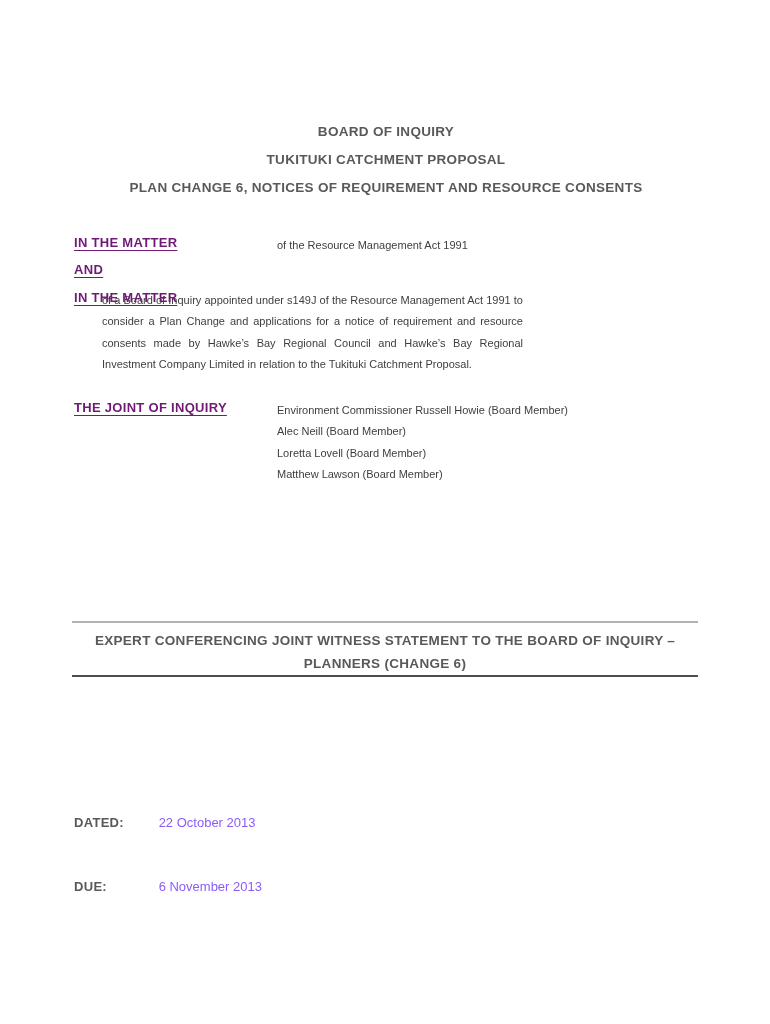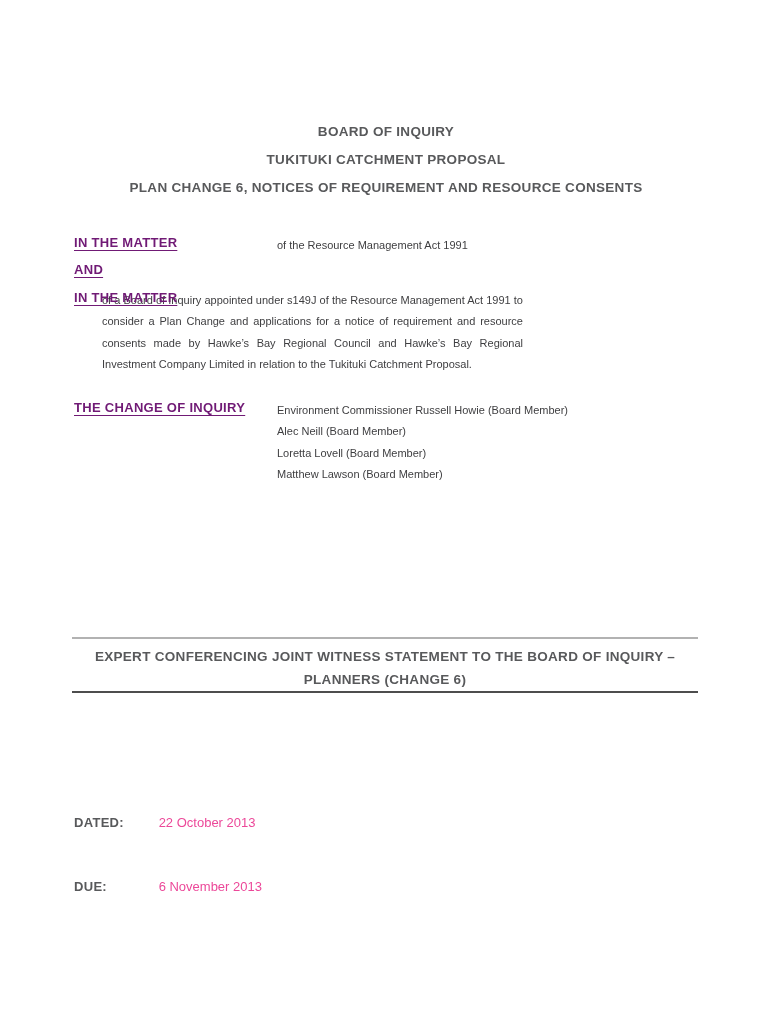--- a/index.html
+++ b/index.html
@@ -69,21 +69,20 @@
   
   .banner {
     position: absolute;
     top: 621px;
     left: 72px;
     width: 626px;
     border-top: 2px solid #b2b2b2;
     border-bottom: 2px solid #4d4d4d;
     padding: 6px 0 0 0;
     text-align: center;
-    margin-top: 16px;
   }
   .banner .banner-line {
     font-size: 13.5px;
     font-weight: 700;
     line-height: 23px;
     color: #58595b;
     letter-spacing: 0.3px;
   }
 
   
@@ -99,21 +98,21 @@
   }
   .date-label {
     display: inline-block;
     width: 81px;
     font-weight: 700;
     color: #58595b;
     letter-spacing: 0.3px;
     margin-top: 36px;
   }
   .date-value {
-    color: #ec4899;
+    color: #8b5cf6;
   }
 </style>
 </head>
 <body>
 
 <div class="page">
 
   <header class="doc-title">
     <div class="title-line">BOARD OF INQUIRY</div>
     <div class="title-line">TUKITUKI CATCHMENT PROPOSAL</div>
@@ -128,21 +127,21 @@
   <section class="matter-row row-and">
     <span class="matter-label">AND</span>
   </section>
 
   <section class="matter-row row-second">
     <span class="matter-label">IN THE MATTER</span>
     <p class="matter-value justified">of a Board of Inquiry appointed under s149J of the Resource Management Act 1991 to consider a Plan Change and applications for a notice of requirement and resource consents made by Hawke’s Bay Regional Council and Hawke’s Bay Regional Investment Company Limited in relation to the Tukituki Catchment Proposal.</p>
   </section>
 
   <section class="matter-row row-board">
-    <span class="matter-label">THE CHANGE OF INQUIRY</span>
+    <span class="matter-label">THE JOINT OF INQUIRY</span>
     <div class="matter-value members">
       <div>Environment Commissioner Russell Howie (Board Member)</div>
       <div>Alec Neill (Board Member)</div>
       <div>Loretta Lovell (Board Member)</div>
       <div>Matthew Lawson (Board Member)</div>
     </div>
   </section>
 
   <section class="banner">
     <div class="banner-line">EXPERT CONFERENCING JOINT WITNESS STATEMENT TO THE BOARD OF INQUIRY –</div>

